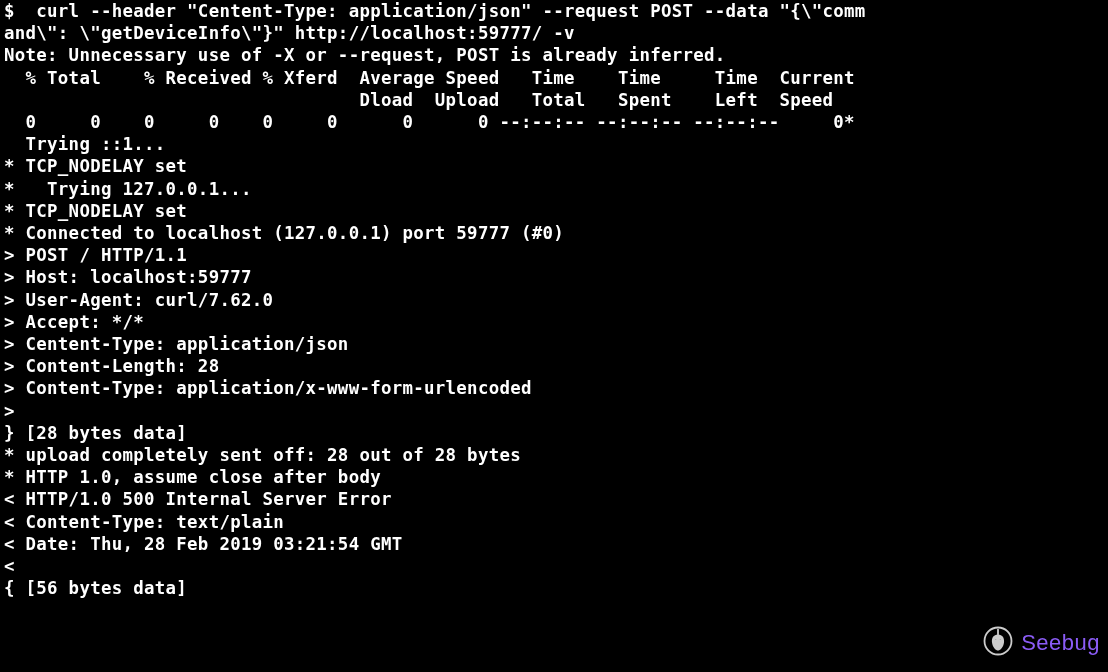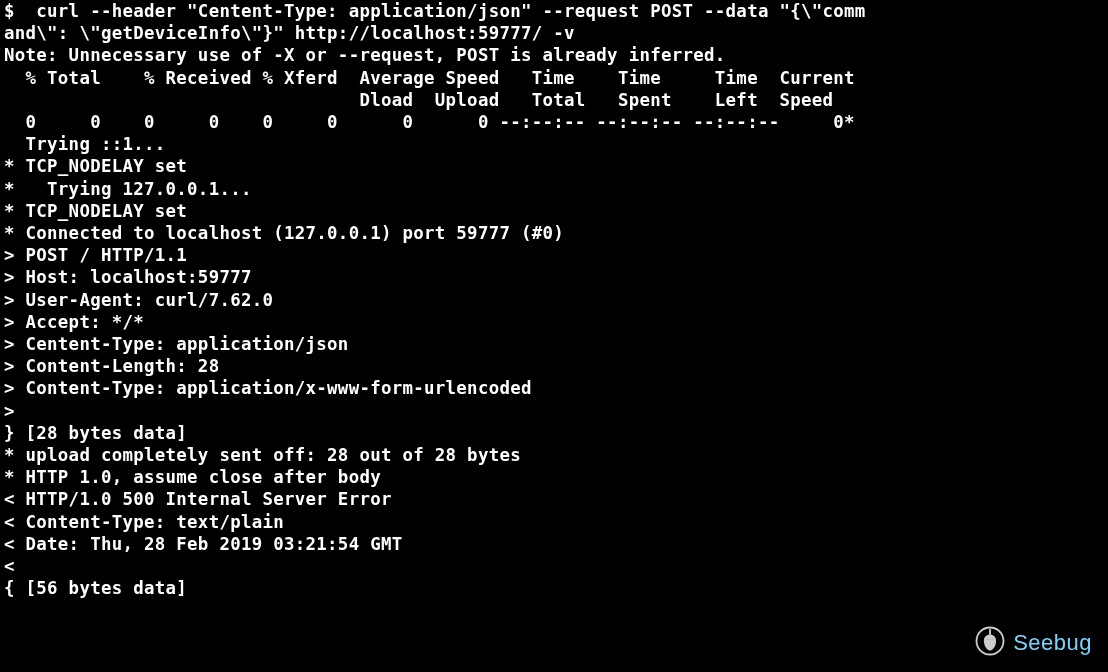--- a/index.html
+++ b/index.html
@@ -15,26 +15,26 @@
     overflow: hidden;
   }
   .terminal {
     white-space: pre;
     padding: 0 0 0 4px;
     letter-spacing: 0.3px;
     font-weight: 600;
   }
   .watermark {
     position: absolute;
-    right: 16px;
+    right: 8px;
     bottom: 12px;
     display: flex;
     align-items: center;
     gap: 8px;
-    color: #7dd3fc;
+    color: #8b5cf6;
     font-family: "Helvetica Neue", Arial, sans-serif;
     font-size: 22px;
     font-weight: 400;
     letter-spacing: 0.5px;
   }
   .watermark svg {
     width: 30px;
     height: 30px;
     opacity: 0.95;
   }

